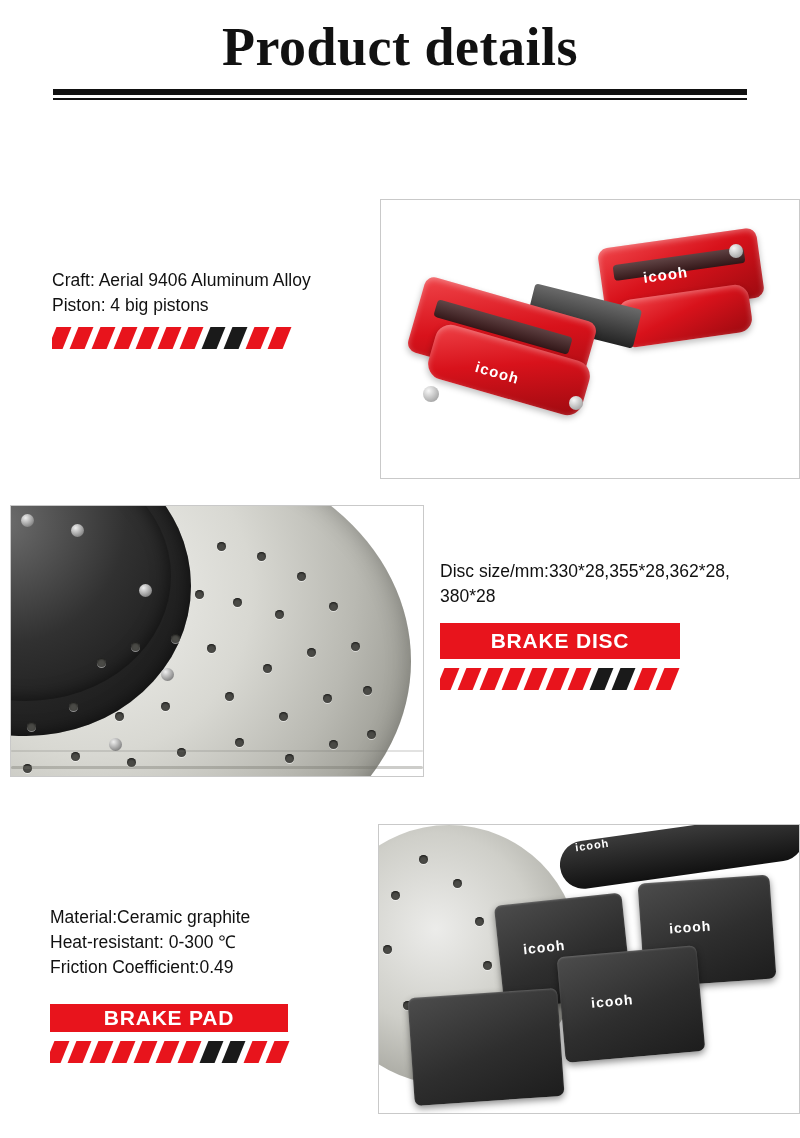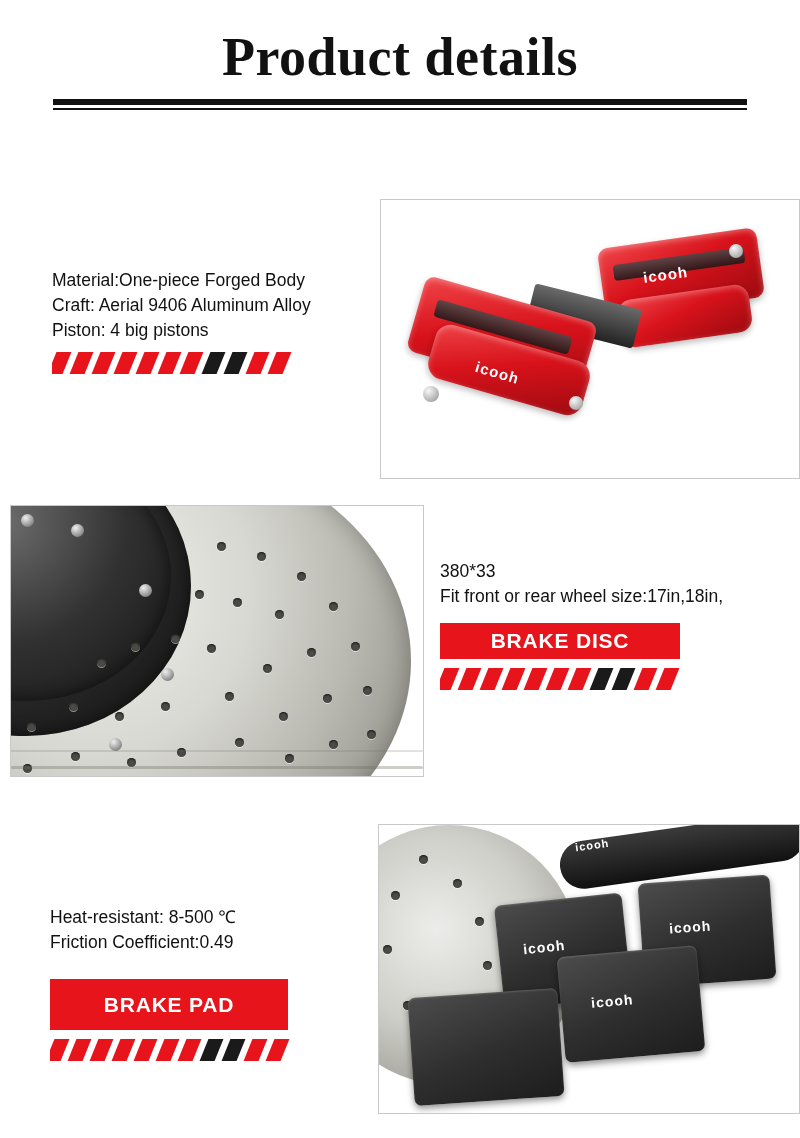--- a/index.html
+++ b/index.html
@@ -5,21 +5,21 @@
   * { box-sizing: border-box; margin: 0; padding: 0; }
   html, body {
     width: 800px; height: 1138px;
     background: #ffffff;
     font-family: "Liberation Sans", sans-serif;
     overflow: hidden;
   }
   .page { position: relative; width: 800px; height: 1138px; background:#fff; }
 
   
-  .header { padding-top: 28px; text-align: center; }
+  .header { padding-top: 18px; text-align: center; }
   .main-title {
     font-family: "Liberation Serif", serif;
     font-size: 54px;
     font-weight: 700;
     color: #111;
     letter-spacing: 0.5px;
     line-height: 1.08;
   }
   .subtitle {
     margin-top: 14px;
@@ -173,21 +173,20 @@
 
   <div class="header">
     <div class="main-title">Product details</div>
     <div class="rule-wrap">
       <div class="rule-thick"></div>
       <div class="rule-thin"></div>
     </div>
   </div>
 
   <div class="text-block" id="calipers-text">
-    <div class="spec-line">Material:One-piece Forged Body</div>
     <div class="spec-line">Craft: Aerial  9406  Aluminum Alloy</div>
     <div class="spec-line">Piston: 4 big pistons</div>
     <div class="slash-deco" id="calipers-deco">
       <div class="bar" style="left:0px;  background:#e8141c;"></div>
       <div class="bar" style="left:22px; background:#e8141c;"></div>
       <div class="bar" style="left:44px; background:#e8141c;"></div>
       <div class="bar" style="left:66px; background:#e8141c;"></div>
       <div class="bar" style="left:88px; background:#e8141c;"></div>
       <div class="bar" style="left:110px;background:#e8141c;"></div>
       <div class="bar" style="left:132px;background:#e8141c;"></div>
@@ -262,42 +261,43 @@
       <div class="disc-hole" style="left:116px; top:252px;"></div>
       <div class="disc-hole" style="left:16px; top:216px;"></div>
       <div class="disc-hole" style="left:12px; top:258px;"></div>
 
       <div class="disc-slot" style="left:0px; top:260px; width:412px; height:3px; opacity:.35;"></div>
       <div class="disc-slot" style="left:0px; top:244px; width:412px; height:2px; opacity:.2;"></div>
     </div>
   </div>
 
   <div class="text-block" id="disc-text">
-    <div class="spec-line">380*33</div>
-    <div class="spec-line">Fit front or rear wheel size:17in,18in,</div>
+    <div class="spec-line">Disc size/mm:330*28,355*28,362*28,</div>
+    <div class="spec-line">380*28</div>
     <div class="label-bar" id="disc-label" style="height:36px;">BRAKE DISC</div>
     <div class="slash-deco" id="disc-deco">
       <div class="bar" style="left:0px;  background:#e8141c;"></div>
       <div class="bar" style="left:22px; background:#e8141c;"></div>
       <div class="bar" style="left:44px; background:#e8141c;"></div>
       <div class="bar" style="left:66px; background:#e8141c;"></div>
       <div class="bar" style="left:88px; background:#e8141c;"></div>
       <div class="bar" style="left:110px;background:#e8141c;"></div>
       <div class="bar" style="left:132px;background:#e8141c;"></div>
       <div class="bar" style="left:154px;background:#1a1a1a;"></div>
       <div class="bar" style="left:176px;background:#1a1a1a;"></div>
       <div class="bar" style="left:198px;background:#e8141c;"></div>
       <div class="bar" style="left:220px;background:#e8141c;"></div>
     </div>
   </div>
 
   <div class="text-block" id="pad-text">
-    <div class="spec-line">Heat-resistant: 8-500 ℃</div>
+    <div class="spec-line">Material:Ceramic graphite</div>
+    <div class="spec-line">Heat-resistant: 0-300 ℃</div>
     <div class="spec-line">Friction Coefficient:0.49</div>
-    <div class="label-bar" id="pad-label" style="height:51px;margin-top:24px;">BRAKE PAD</div>
+    <div class="label-bar" id="pad-label" style="height:28px;margin-top:24px;">BRAKE PAD</div>
     <div class="slash-deco" id="pad-deco">
       <div class="bar" style="left:0px;  background:#e8141c;"></div>
       <div class="bar" style="left:22px; background:#e8141c;"></div>
       <div class="bar" style="left:44px; background:#e8141c;"></div>
       <div class="bar" style="left:66px; background:#e8141c;"></div>
       <div class="bar" style="left:88px; background:#e8141c;"></div>
       <div class="bar" style="left:110px;background:#e8141c;"></div>
       <div class="bar" style="left:132px;background:#e8141c;"></div>
       <div class="bar" style="left:154px;background:#1a1a1a;"></div>
       <div class="bar" style="left:176px;background:#1a1a1a;"></div>

